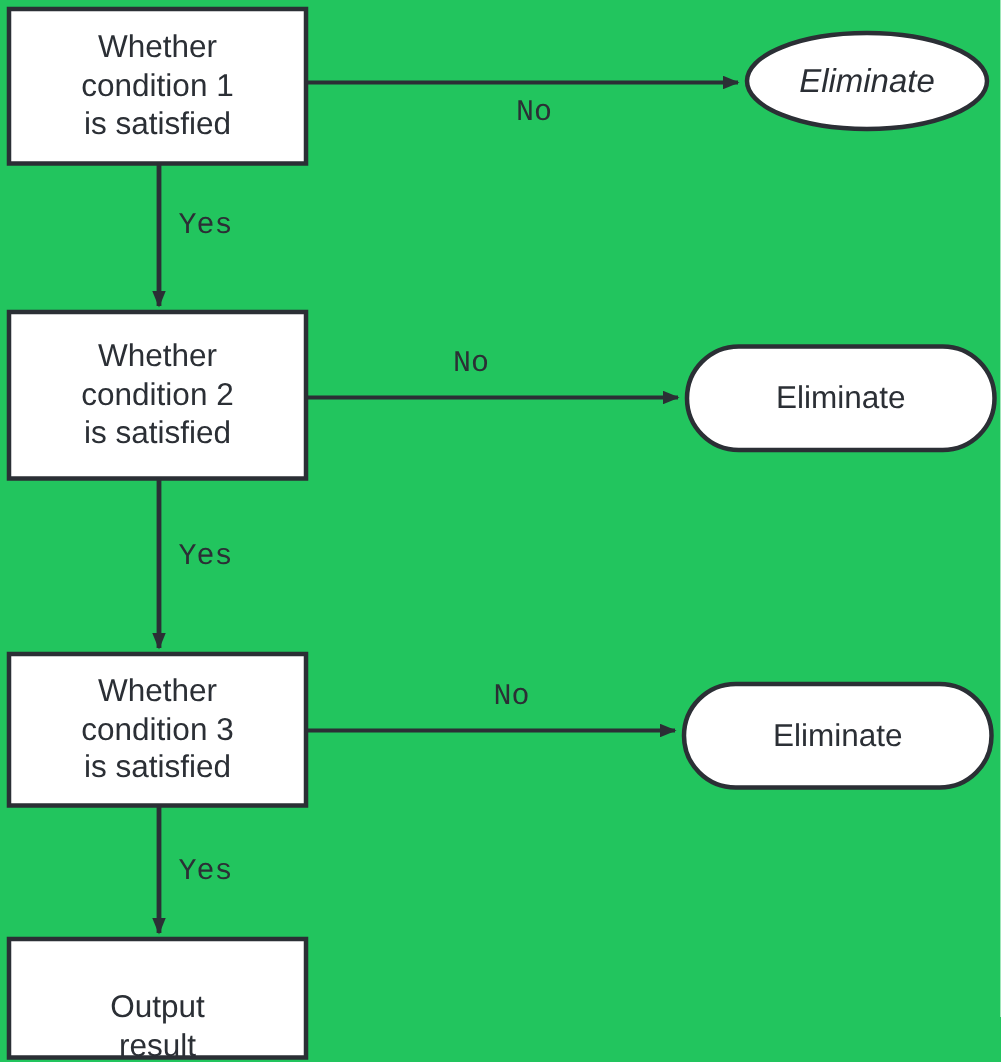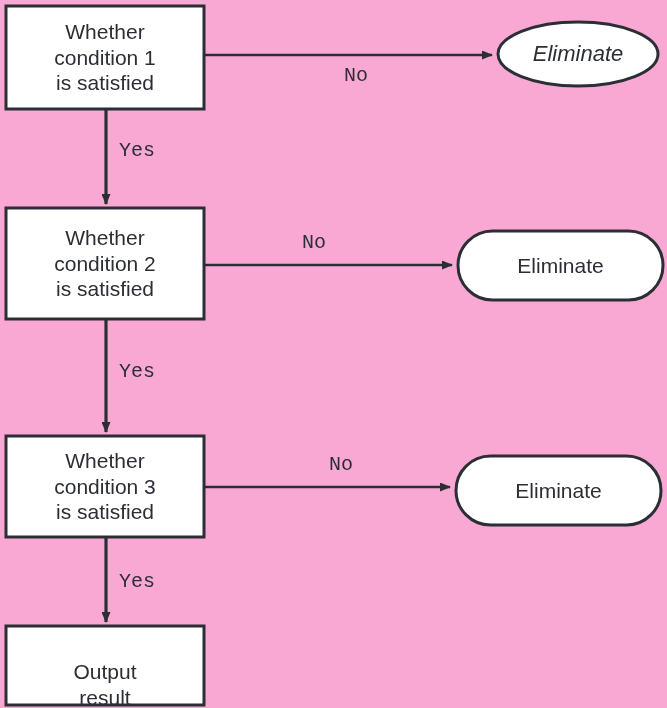--- a/index.html
+++ b/index.html
@@ -4,21 +4,21 @@
 <style>
   html, body {
     margin: 0;
     padding: 0;
     background: #ffffff;
   }
   #canvas {
     position: relative;
     width: 667px;
     height: 708px;
-    background: #f9a8d4;
+    background: #22c55e;
     overflow: hidden;
     font-family: "Liberation Sans", sans-serif;
   }
   svg.layer {
     position: absolute;
     left: 0;
     top: 0;
     width: 667px;
     height: 708px;
   }

